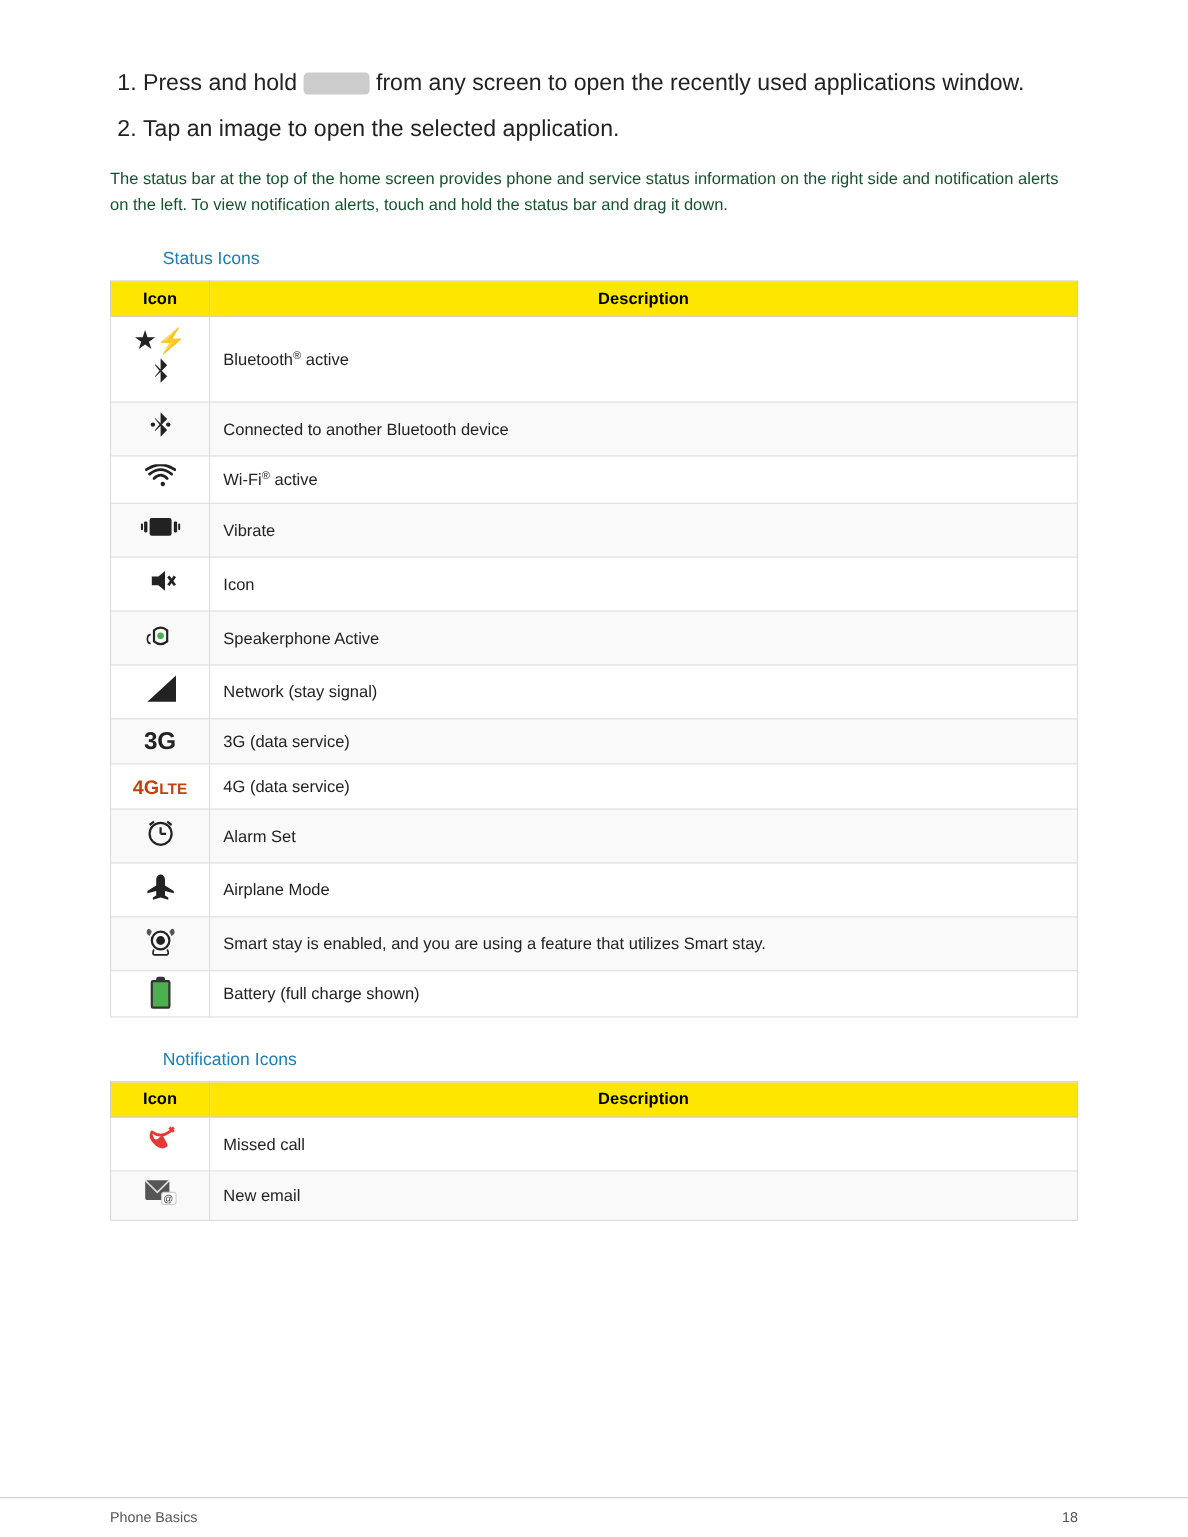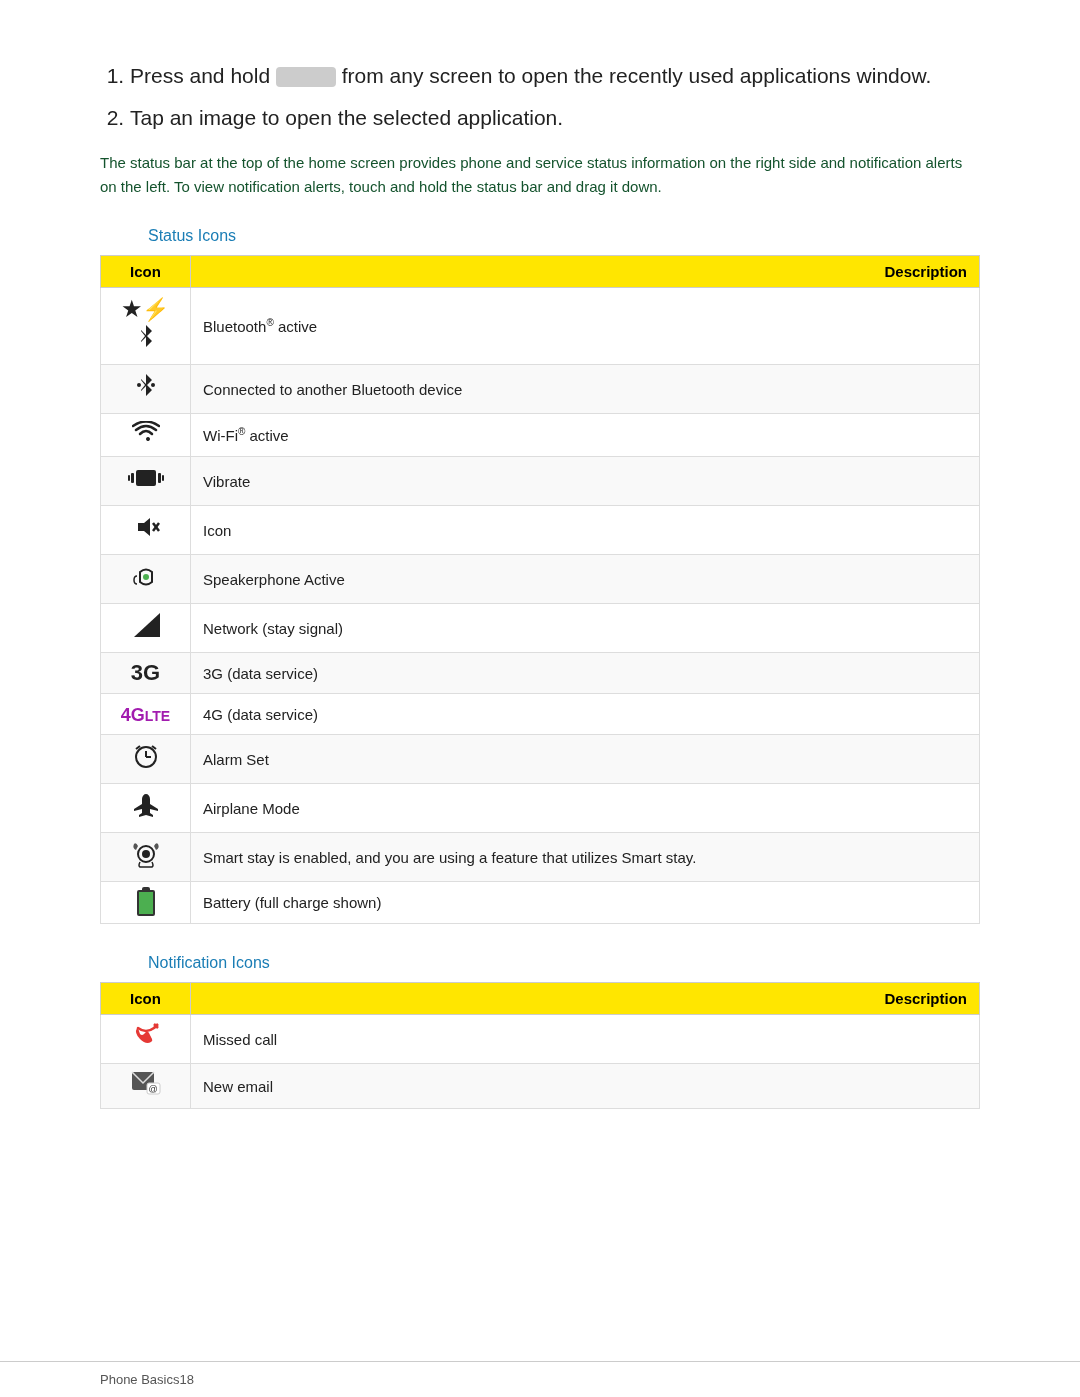--- a/index.html
+++ b/index.html
@@ -57,21 +57,21 @@
     .icon-table {
       width: 100%;
       border-collapse: collapse;
       margin-bottom: 30px;
     }
     .icon-table thead tr th {
       background: #ffe600;
       color: #000;
       font-weight: bold;
       padding: 7px 12px;
-      text-align: right;
+      text-align: center;
       font-size: 15px;
       border: 1px solid #ccc;
     }
     .icon-table thead tr th.icon-col {
       width: 90px;
       text-align: center;
     }
     .icon-table tbody tr td {
       padding: 7px 12px;
       border: 1px solid #ddd;
@@ -89,21 +89,21 @@
     }
     .icon-3g {
       font-size: 22px;
       font-weight: bold;
       color: #222;
       font-family: Arial Black, Arial, sans-serif;
     }
     .icon-4glte {
       font-size: 18px;
       font-weight: bold;
-      color: #a21caf;
+      color: #c2410c;
       font-family: Arial Black, Arial, sans-serif;
     }
     .battery-icon {
       display: inline-block;
       width: 18px;
       height: 26px;
       background: #4caf50;
       border: 2px solid #333;
       border-radius: 2px;
       position: relative;
@@ -122,21 +122,21 @@
       border-radius: 2px 2px 0 0;
     }
     .footer-bar {
       position: absolute;
       bottom: 0;
       left: 0;
       right: 0;
       border-top: 1px solid #ccc;
       padding: 10px 100px;
       display: flex;
-      justify-content: flex-start;
+      justify-content: space-between;
       font-size: 13px;
       color: #555;
     }
     sup {
       font-size: 10px;
     }
   </style>
 </head>
 <body>
 <div class="page">

